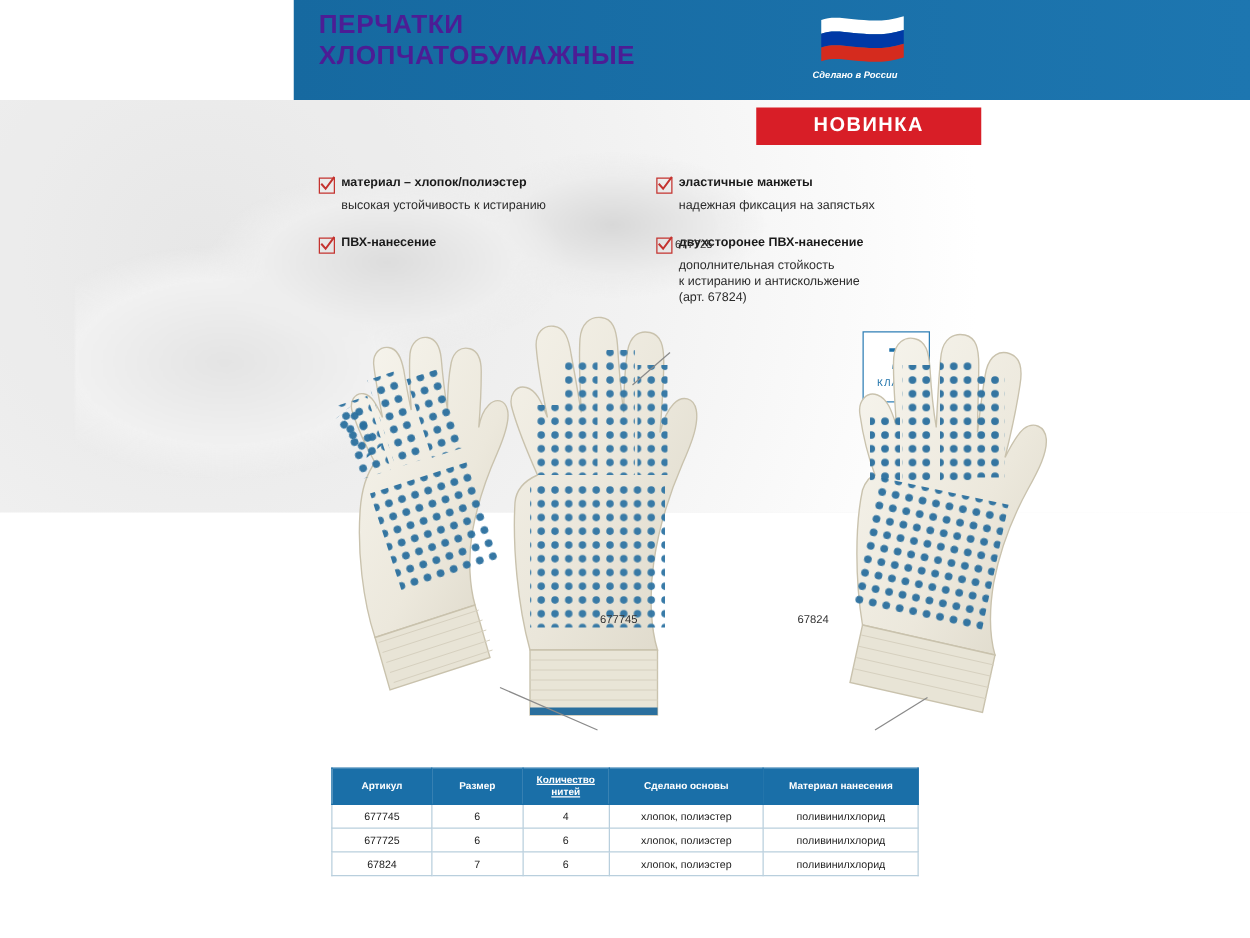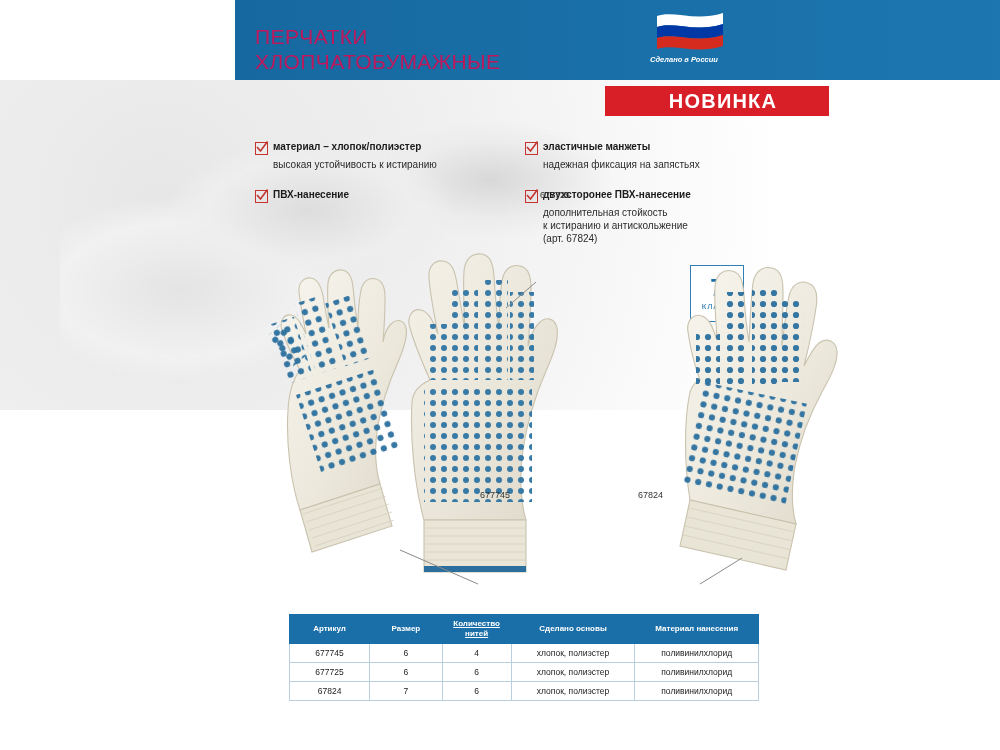--- a/index.html
+++ b/index.html
@@ -24,25 +24,25 @@
     left: 235px;
     top: 0;
     width: 765px;
     height: 80px;
     background: #1a6fa8;
     background: linear-gradient(90deg, #1669a0 0%, #1d76b0 100%);
   }
   .header-title {
     position: absolute;
     left: 255px;
-    top: 24px;
+    top: 7px;
     width: 380px;
-    color: #be185d;
+    color: #4c1d95;
     font-size: 21px;
-    font-weight: normal;
+    font-weight: bold;
     line-height: 25px;
     letter-spacing: 0.4px;
   }
   .header-title .line2 { display: block; }
 
   .flag {
     position: absolute;
     left: 655px;
     top: 10px;
     width: 70px;
@@ -59,31 +59,30 @@
     font-size: 7.5px;
     font-style: italic;
     font-weight: bold;
     color: #ffffff;
   }
 
   .novinka {
     position: absolute;
     left: 605px;
     top: 86px;
-    width: 212px;
+    width: 180px;
     height: 30px;
     background: #d81e27;
     color: #ffffff;
-    font-size: 20px;
+    font-size: 16px;
     font-weight: bold;
     letter-spacing: 1.2px;
     display: flex;
     align-items: center;
     justify-content: center;
-    padding-left: 12px;
   }
 
   
   .photo-bg {
     position: absolute;
     left: 0;
     top: 80px;
     width: 1000px;
     height: 520px;
     background: #ffffff;
@@ -194,21 +193,20 @@
   .c-677725 { left: 540px; top: 190px; }
   .c-677745 { left: 480px; top: 490px; }
   .c-67824  { left: 638px; top: 490px; }
 
   
   .table-wrap {
     position: absolute;
     left: 265px;
     top: 614px;
     width: 538px;
-    margin-left: 24px;
   }
   table {
     border-collapse: collapse;
     width: 470px;
     font-size: 8px;
   }
   th {
     background: #1a6fa8;
     color: #ffffff;
     font-weight: bold;

